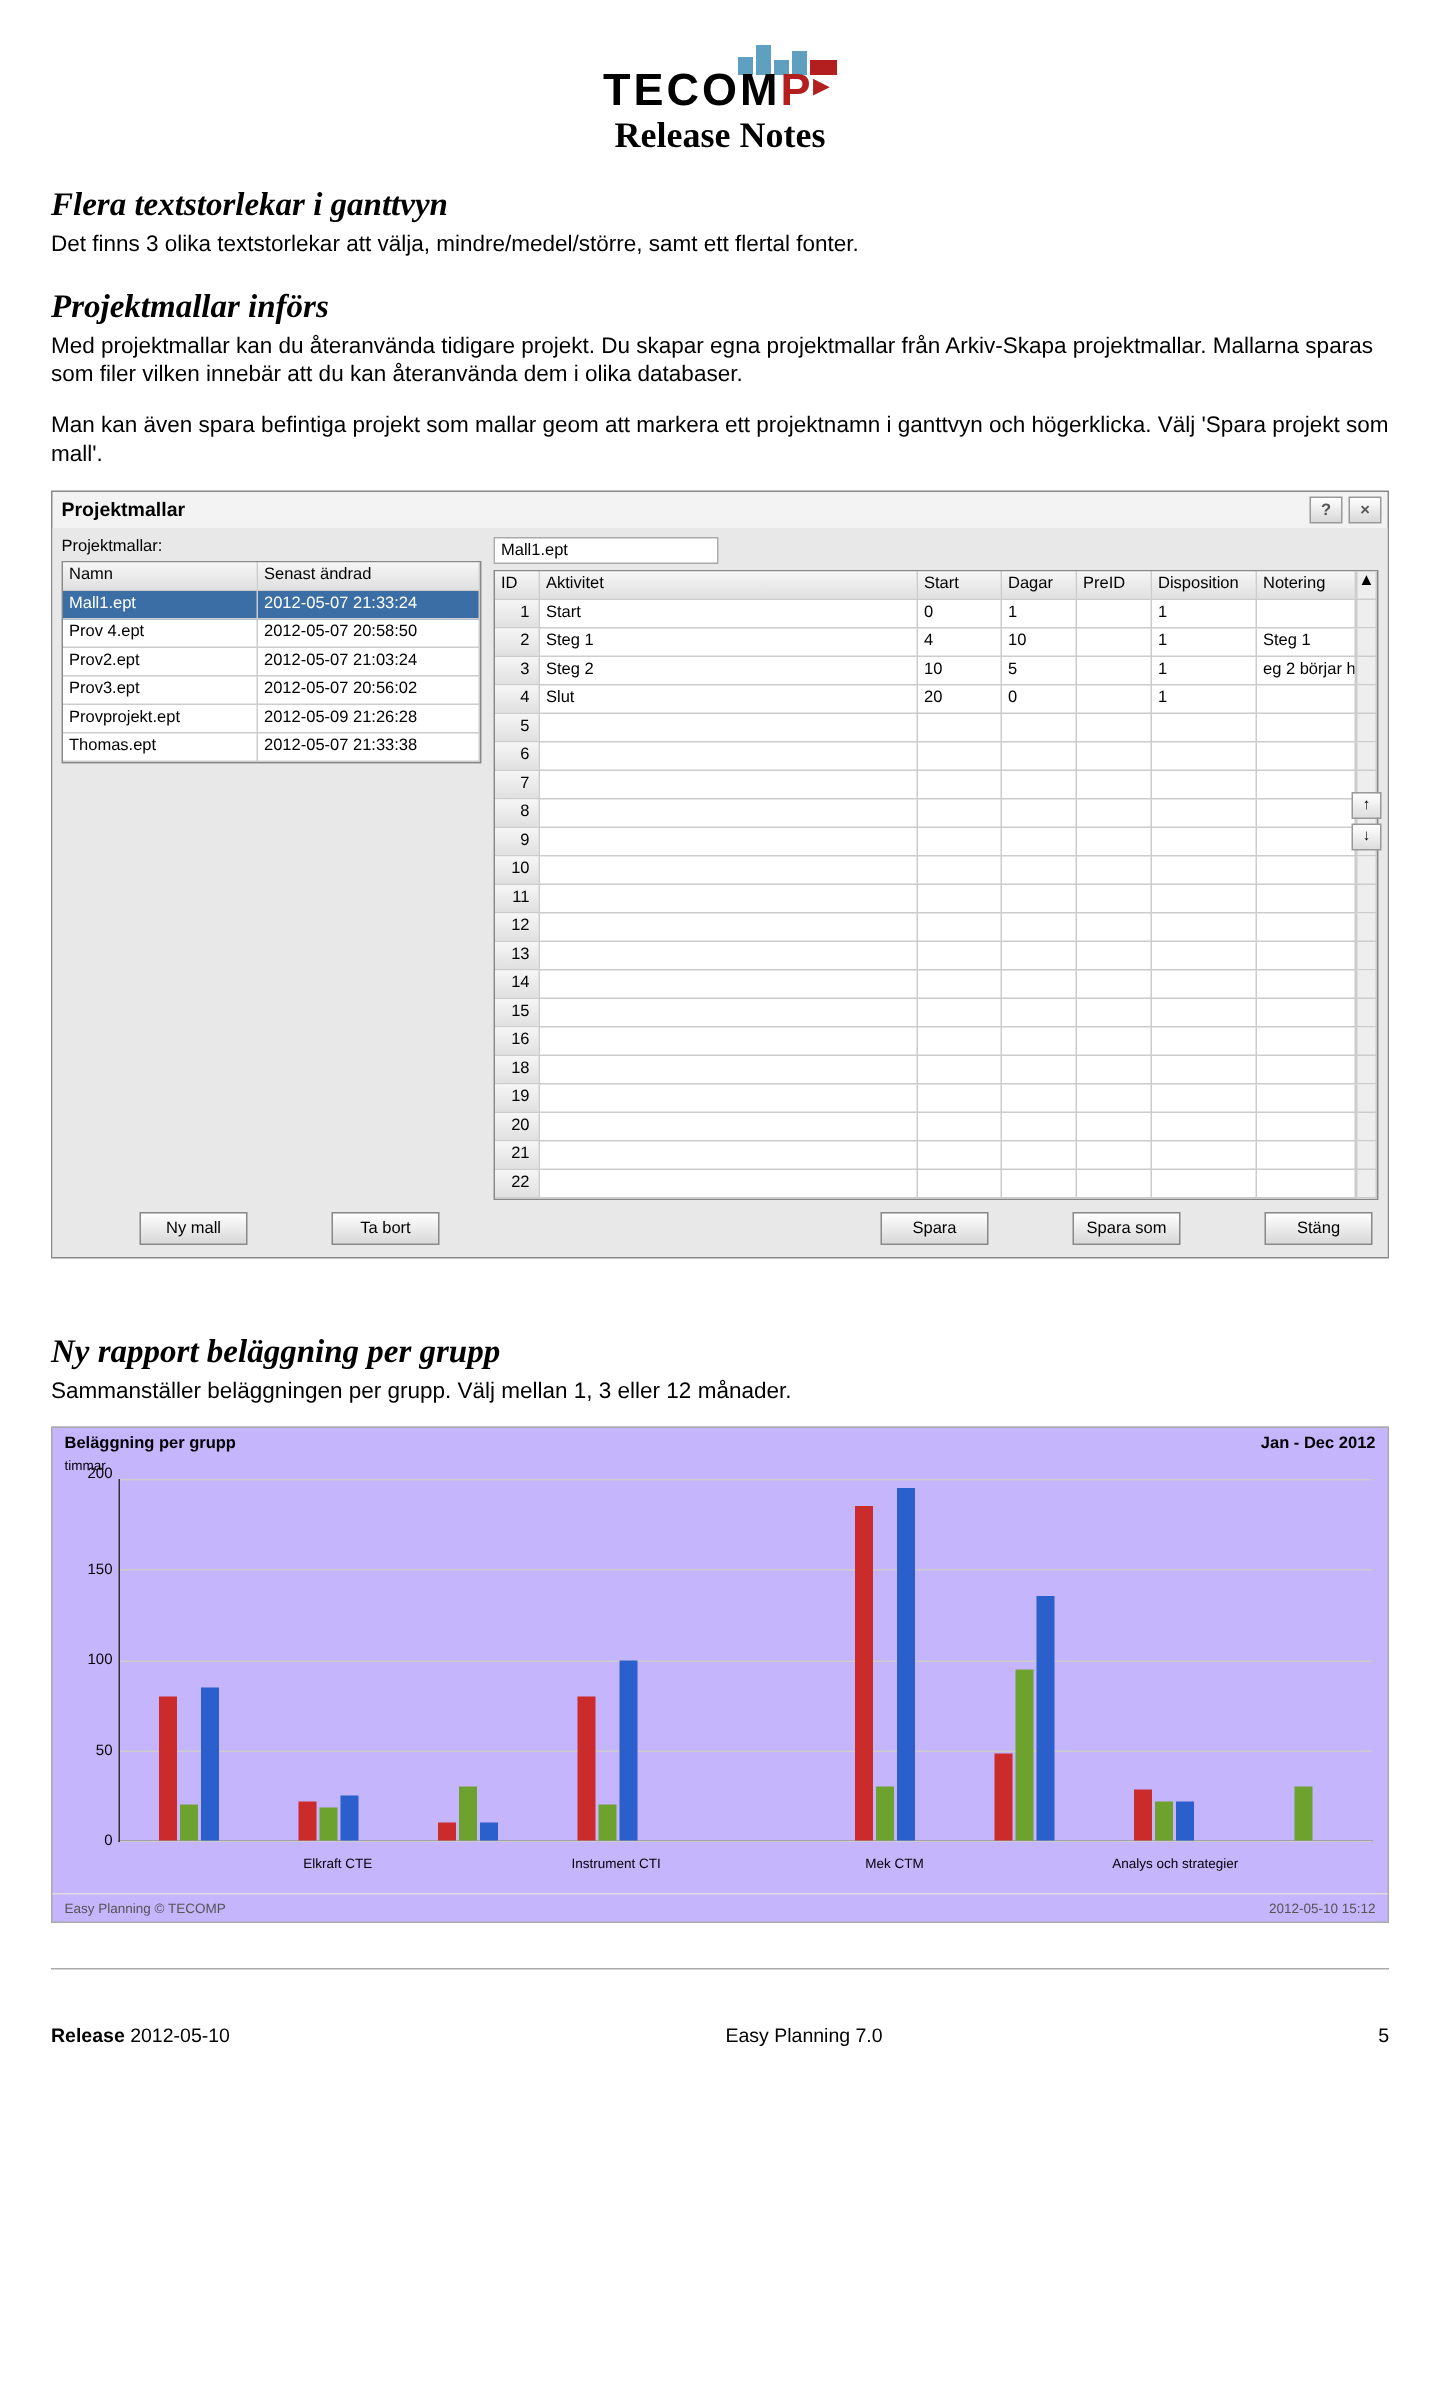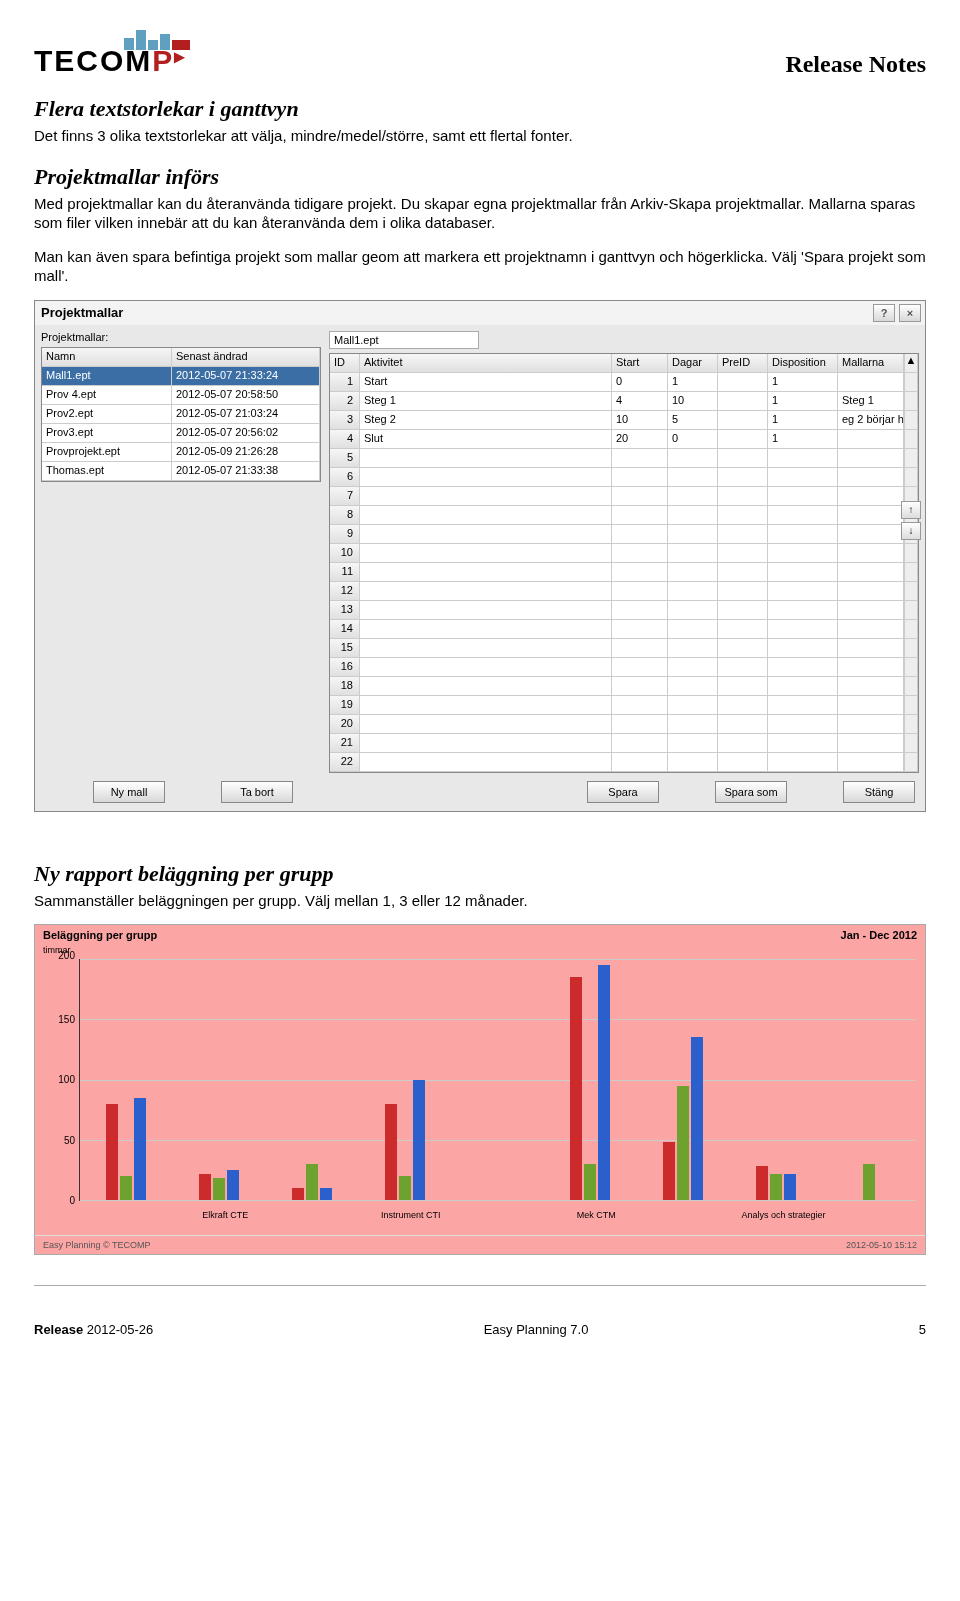--- a/index.html
+++ b/index.html
@@ -3,21 +3,21 @@
 <meta charset="utf-8">
 <style>
   * { box-sizing: border-box; margin: 0; padding: 0; }
   body {
     font-family: Verdana, Arial, sans-serif;
     background: #fff;
     width: 960px;
     color: #000;
   }
   .page { padding: 24px 34px 10px 34px; }
-  .top-row { display: flex; justify-content: space-between; align-items: flex-end; }
+  .top-row { display: flex; justify-content: space-between; align-items: center; flex-direction: column; }
   
   .logo { display: flex; flex-direction: column; }
   .logo-icon-row { height: 26px; display:flex; align-items:flex-end; gap:2px; margin-left:90px; margin-bottom:-6px;}
   .logo-small-bar { width:10px; background:#5fa0c0;}
   .logo-red-sq { width:18px; height:10px; background:#b31e1e;}
   .logo-text { font-family: Arial Black, Arial, sans-serif; font-weight:900; font-size:30px; letter-spacing:2px; color:#000;}
   .logo-text .accent { color:#b31e1e; }
   .doc-title { font-family: Georgia, serif; font-weight:bold; font-size:24px; }
   
   .section-h { font-family: Georgia, serif; font-style: italic; font-weight:bold; font-size:22px; margin-top:18px; margin-bottom:4px; }
@@ -50,21 +50,21 @@
   .idcell { background:linear-gradient(#f6f6f6,#e0e0e0); text-align:right; padding-right:6px;}
   .scroll-gutter { background:#eee; border-left:1px solid #ccc;}
   .arrow-btns { position:absolute; right:-2px; top:170px; display:flex; flex-direction:column; gap:3px;}
   .abtn { width:20px; height:18px; border:1px solid #999; background:linear-gradient(#fff,#ddd); display:flex; align-items:center;justify-content:center; font-size:10px;}
   .dlg-footer { display:flex; justify-content:space-between; padding:8px 4px 2px 4px; }
   .f-left, .f-right { display:flex; gap:8px; }
   .button { min-width:72px; height:22px; border:1px solid #888; background:linear-gradient(#fff,#d8d8d8); font-size:11px; display:flex;align-items:center;justify-content:center; padding:0 8px;margin-left:48px;}
   .input-ro { border:1px solid #aaa; background:#fff; padding:1px 4px; font-size:11px; height:18px; width:150px;}
 
   
-  .chart-box { margin-top:8px; border:1px solid #aaa; background:#fca5a5; font-family:Arial,sans-serif; }
+  .chart-box { margin-top:8px; border:1px solid #aaa; background:#c4b5fd; font-family:Arial,sans-serif; }
   .chart-head { display:flex; justify-content:space-between; padding:4px 8px; font-size:11px; font-weight:bold;}
   .chart-body { position:relative; height:290px; padding:6px 8px 0 44px;}
   .y-label { position:absolute; left:8px; top:0; font-size:9px;}
   .y-tick { position:absolute; left:16px; font-size:10px; text-align:right; width:24px;}
   .plot { position:absolute; left:44px; right:10px; top:14px; bottom:34px; border-left:1px solid #333; border-bottom:1px solid #333;}
   .gridline { position:absolute; left:0; right:0; border-top:1px solid #ccc;}
   .groups { position:absolute; left:0; right:0; bottom:0; top:0; display:flex;}
   .grp { flex:1; position:relative; display:flex; align-items:flex-end; justify-content:center; gap:2px;}
   .bar { width:12px; }
   .bar.r { background:#cc2b2b; }
@@ -151,21 +151,21 @@
           <input class="input-ro" readonly="" value="Mall1.ept" style="">
           <div style="height:4px"></div>
           <div class="grid" id="right-grid">
               <div class="grow right-head">
                 <div class="gcell ghead">ID</div>
                 <div class="gcell ghead">Aktivitet</div>
                 <div class="gcell ghead">Start</div>
                 <div class="gcell ghead">Dagar</div>
                 <div class="gcell ghead">PreID</div>
                 <div class="gcell ghead">Disposition</div>
-                <div class="gcell ghead">Mallarna</div>
+                <div class="gcell ghead">Notering</div>
                 <div class="gcell ghead scroll-gutter" style="text-align:center;padding:0">▲</div>
               </div>
               <div class="grow right-head">
                 <div class="gcell idcell">1</div>
                 <div class="gcell">Start</div>
                 <div class="gcell">0</div>
                 <div class="gcell">1</div>
                 <div class="gcell"></div>
                 <div class="gcell">1</div>
                 <div class="gcell"></div>
@@ -472,17 +472,17 @@
         <div class="y-tick" style="top: 5px;">200</div>
       </div>
     <div class="chart-foot">
       <span>Easy Planning © TECOMP</span>
       <span>2012-05-10 15:12</span>
     </div>
   </div>
 
   <hr class="sep">
   <div class="page-foot">
-    <div class="l"><b>Release</b> <span>2012-05-26</span></div>
+    <div class="l"><b>Release</b> <span>2012-05-10</span></div>
     <div class="c">Easy Planning 7.0</div>
     <div class="r">5</div>
   </div>
 </div>
 
 </body></html>

